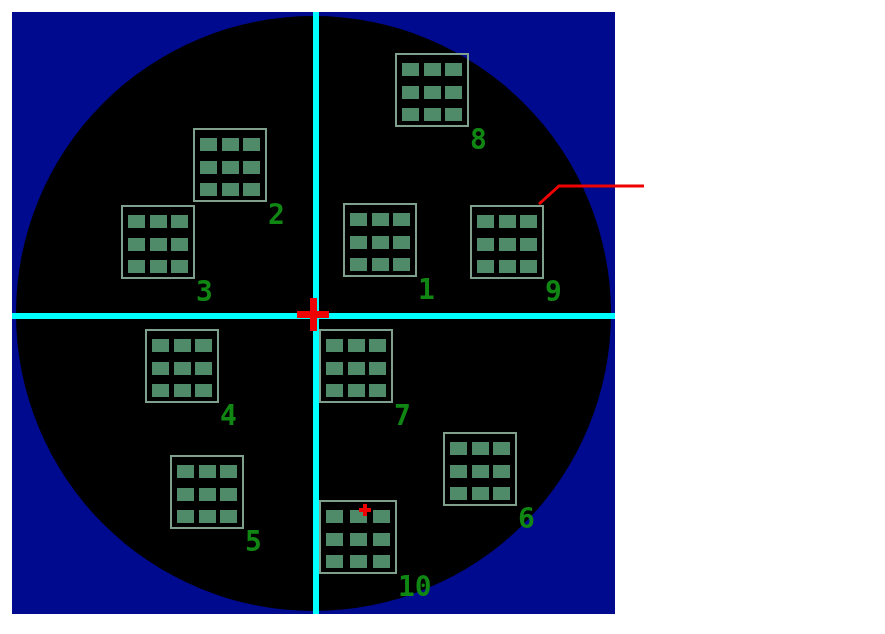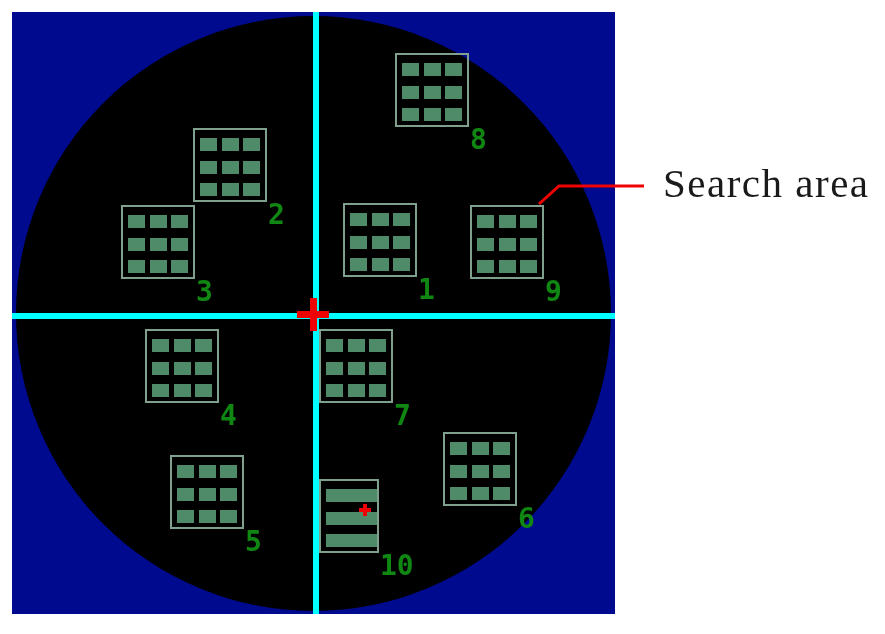--- a/index.html
+++ b/index.html
@@ -187,35 +187,34 @@
     <div class="sa-cell"></div>
     <div class="sa-cell"></div>
     <div class="sa-cell"></div>
     <div class="sa-cell"></div>
     <div class="sa-cell"></div>
     <div class="sa-cell"></div>
     <div class="sa-cell"></div>
     <div class="sa-cell"></div>
     <span class="sa-label">9</span>
   </div>
-      <div class="sa" style="left: 319px; top: 479px; height: 74px; width: 60px;">
+      <div class="sa" style="left: 319px; top: 500px; height: 74px; width: 78px;">
     <div class="sa-cell"></div>
     <div class="sa-cell"></div>
     <div class="sa-cell"></div>
     <div class="sa-cell"></div>
     <div class="sa-cell"></div>
     <div class="sa-cell"></div>
     <div class="sa-cell"></div>
     <div class="sa-cell"></div>
     <div class="sa-cell"></div>
     <span class="sa-label">10</span>
   </div>
     </div>
 
   <div class="marker-bar" id="point-marker-h" style="left: 359px; top: 508px; width: 12px; height: 4px;"></div>
   <div class="marker-bar" id="point-marker-v" style="left: 363px; top: 504px; width: 4px; height: 12px;"></div>
 
   <svg class="leader-svg">
     <polyline id="leader-polyline" fill="none" stroke="#ee0202" stroke-width="3" points="539,204 559,186 644,186"></polyline>
   </svg>
 
-  <div class="annotation-label">Search area</div>
 </div>
 
 </body></html>

